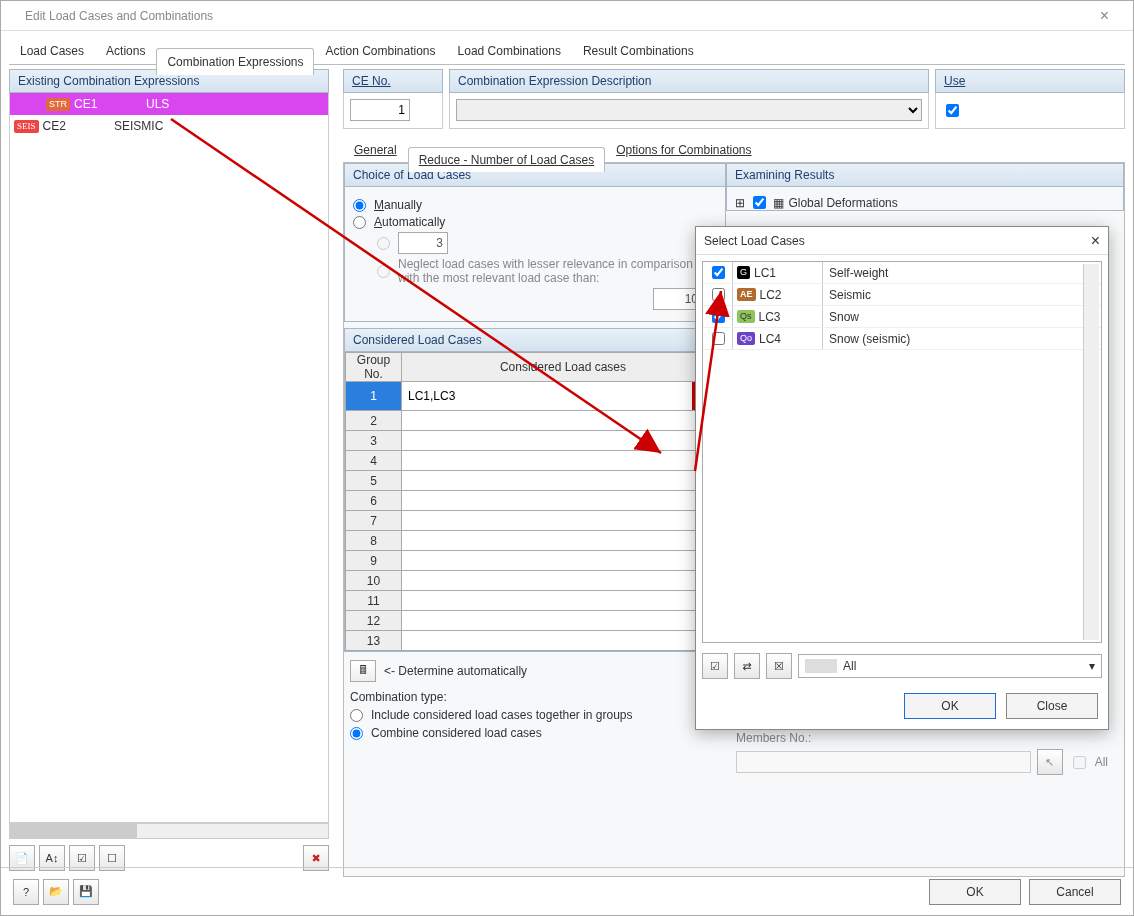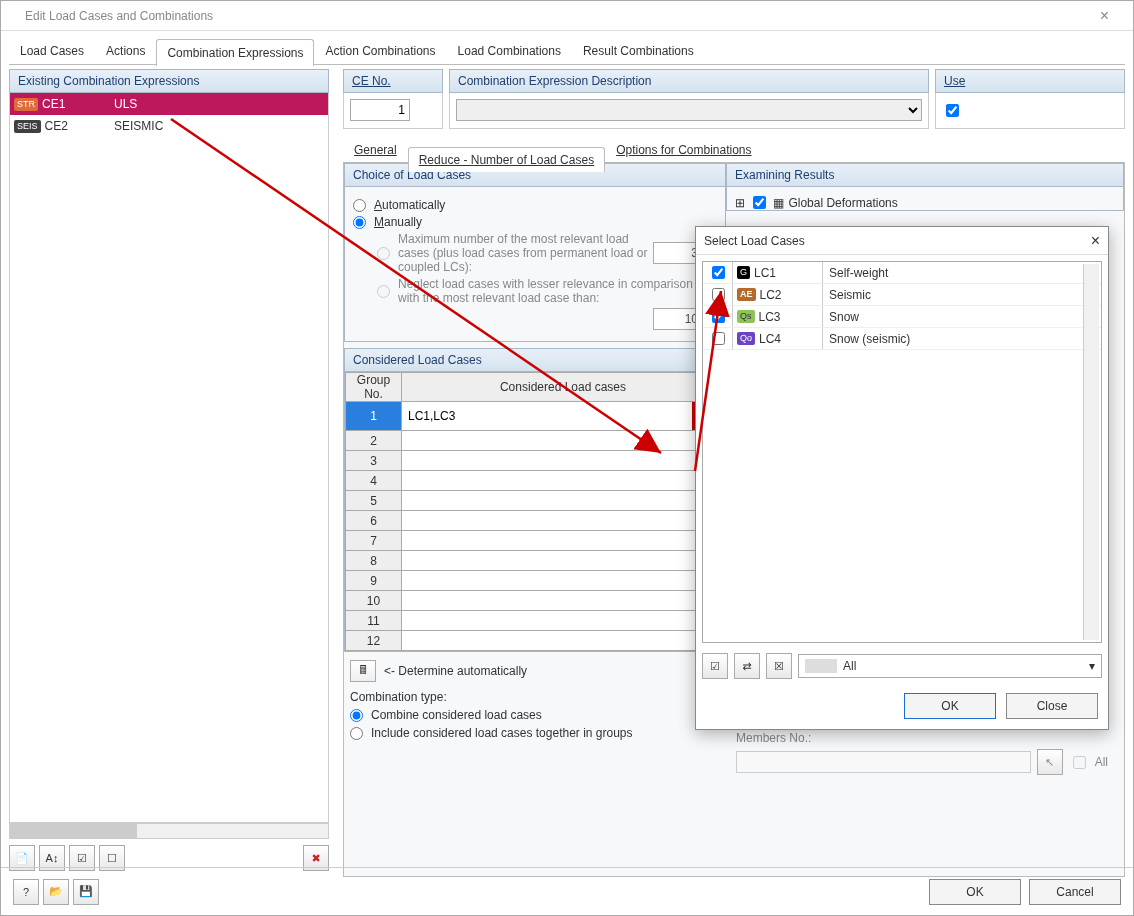--- a/index.html
+++ b/index.html
@@ -15,42 +15,42 @@
   .titlebar .close { margin-left: auto; font-size: 16px; color: #888; cursor: pointer; }
   .tabs-outer {
     display: flex; margin: 6px 8px 0; border-bottom: 1px solid #bbb;
   }
   .tab-outer {
     padding: 6px 10px; border: 1px solid transparent; border-bottom: none;
     cursor: pointer; color: #333;
   }
   .tab-outer.active {
     background: #fff; border-color: #bbb; border-radius: 3px 3px 0 0;
-    position: relative; top: 2px;
+    position: relative; top: 11px;
   }
   .main-area {
     display: flex; padding: 4px 8px 0; gap: 14px; height: 812px;
   }
   .left-panel { width: 320px; display: flex; flex-direction: column; }
   .right-panel { flex: 1; display: flex; flex-direction: column; }
   .panel-hdr {
     background: linear-gradient(#e8f0f8,#d5e3ef); border: 1px solid #a8b8c8;
     padding: 4px 8px; color: #204070;
   }
   .panel-body {
     border: 1px solid #ccc; border-top: none; flex: 1; background: #fff;
     overflow: auto; position: relative;
   }
   .ce-list .row { display: flex; height: 22px; align-items: center; }
-  .ce-list .row.selected { background: #be185d; color: #fff; }
+  .ce-list .row.selected { background: #d946ef; color: #fff; padding-left: 32px; }
   .ce-list .col1 { width: 100px; padding-left: 4px; display: flex; align-items: center; gap: 4px; }
   .ce-list .col2 { flex: 1; padding-left: 4px; }
   .tag { display:inline-block; font-size:9px; color:#fff; padding:0 3px; border-radius:2px; line-height:13px; }
   .tag.str { background:#e06a3a; }
-  .tag.seis { background:#404040; }
+  .tag.seis { background:#ef4444;font-family:Liberation Serif, serif; }
   .tag.g { background:#000; }
   .tag.ae { background:#b36a2a;font-weight:bold; }
   .tag.qs { background:#8ec45a; color:#333; }
   .tag.qo { background:#6a44c4; }
   .left-buttons {
     display:flex; gap:4px; padding:6px 0; align-items:center;
   }
   .btn-sm {
     width:26px; height:26px; border:1px solid #aaa; background:linear-gradient(#fff,#e8e8e8);
     display:flex; align-items:center; justify-content:center; cursor:pointer; font-size:11px;
@@ -202,30 +202,29 @@
       </div>
 
       <div class="sub-body">
 
         <div class="two-col">
 
           <div class="colL">
             <div class="panel-hdr" style="margin:-6px -6px 0 -6px;">Choice of Load Cases</div>
             <div style="border:1px solid #a8b8c8; border-top:none; margin:0 -6px 6px -6px; padding:8px;">
               <div class="radio-row">
+                  <input type="radio" checked="" style="">
+                  <label><span style="text-decoration:underline">M</span>anually</label>
+                </div>
+              <div class="radio-row">
                   <input type="radio" style="">
                   <label><span style="text-decoration:underline">A</span>utomatically</label>
                 </div>
-              <div class="radio-row">
-                  <input type="radio" checked="" style="">
-                  <label><span style="text-decoration:underline">M</span>anually</label>
-                </div>
               <div class="radio-row sub-radio">
                 <input type="radio" disabled="" style="">
-                <div style="flex:1">Maximum number of the most relevant load cases (plus load cases from permanent load or coupled LCs):</div>
                 <input class="inner-input small-num" disabled="" value="3" style="">
                 <span style="width:10px;"></span>
               </div>
               <div class="radio-row sub-radio">
                 <input type="radio" disabled="" style="">
                 <div style="flex:1">Neglect load cases with lesser relevance in comparison with the most relevant load case than:</div>
                 <span>[%]</span>
               </div>
               <div class="radio-row sub-radio" style="justify-content:flex-end;">
                 <input class="inner-input small-num" disabled="" value="10" style="">
@@ -289,38 +288,42 @@
                       <td></td>
                     </tr>
                 <tr>
                       <td class="rownum">11</td>
                       <td></td>
                     </tr>
                 <tr>
                       <td class="rownum">12</td>
                       <td></td>
                     </tr>
+                <tr>
+                      <td class="rownum">13</td>
+                      <td></td>
+                    </tr>
               </tbody>
                 </table>
             </div>
 
             <div class="auto-determine">
               <div class="calc-icon">🖩</div>
               <span>&lt;- Determine automatically</span>
             </div>
 
             <div class="combo-type">
               <div>Combination type:</div>
               <div class="radio-row">
+                  <input type="radio" style="">
+                  <span>Include considered load cases together in groups</span>
+                </div>
+              <div class="radio-row">
                   <input type="radio" checked="" style="">
                   <span>Combine considered load cases</span>
-                </div>
-              <div class="radio-row">
-                  <input type="radio" style="">
-                  <span>Include considered load cases together in groups</span>
                 </div>
             </div>
           </div>
 
           <div class="colR">
             <div class="panel-hdr" style="margin:-6px -6px 0 0;">Examining Results</div>
             <div style="border:1px solid #a8b8c8; border-top:none; margin:0 -6px 6px 0; padding:4px; height:24px; overflow:hidden;">
               <div class="tree-row">
                 <span>⊞</span>
                 <input type="checkbox" checked="" style="">

